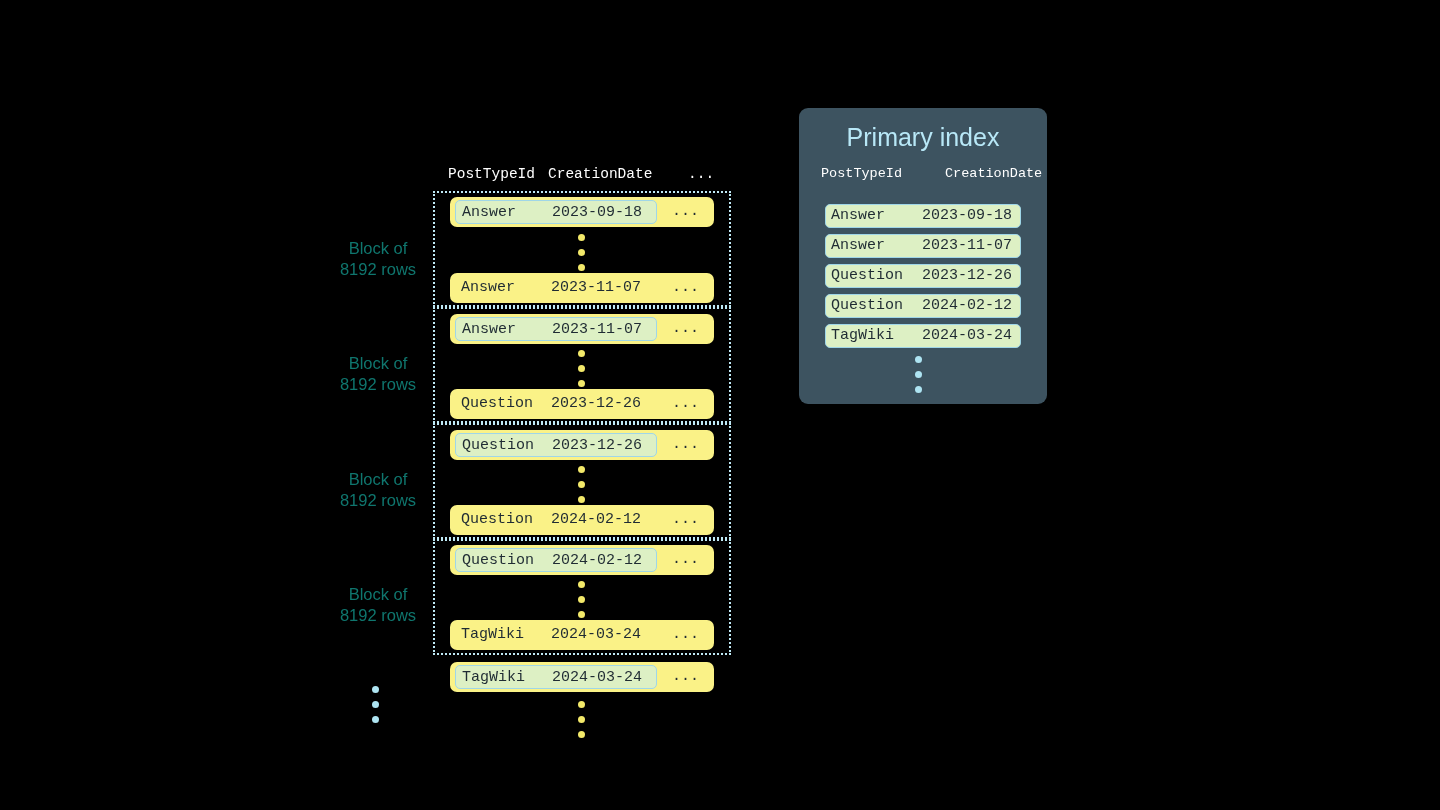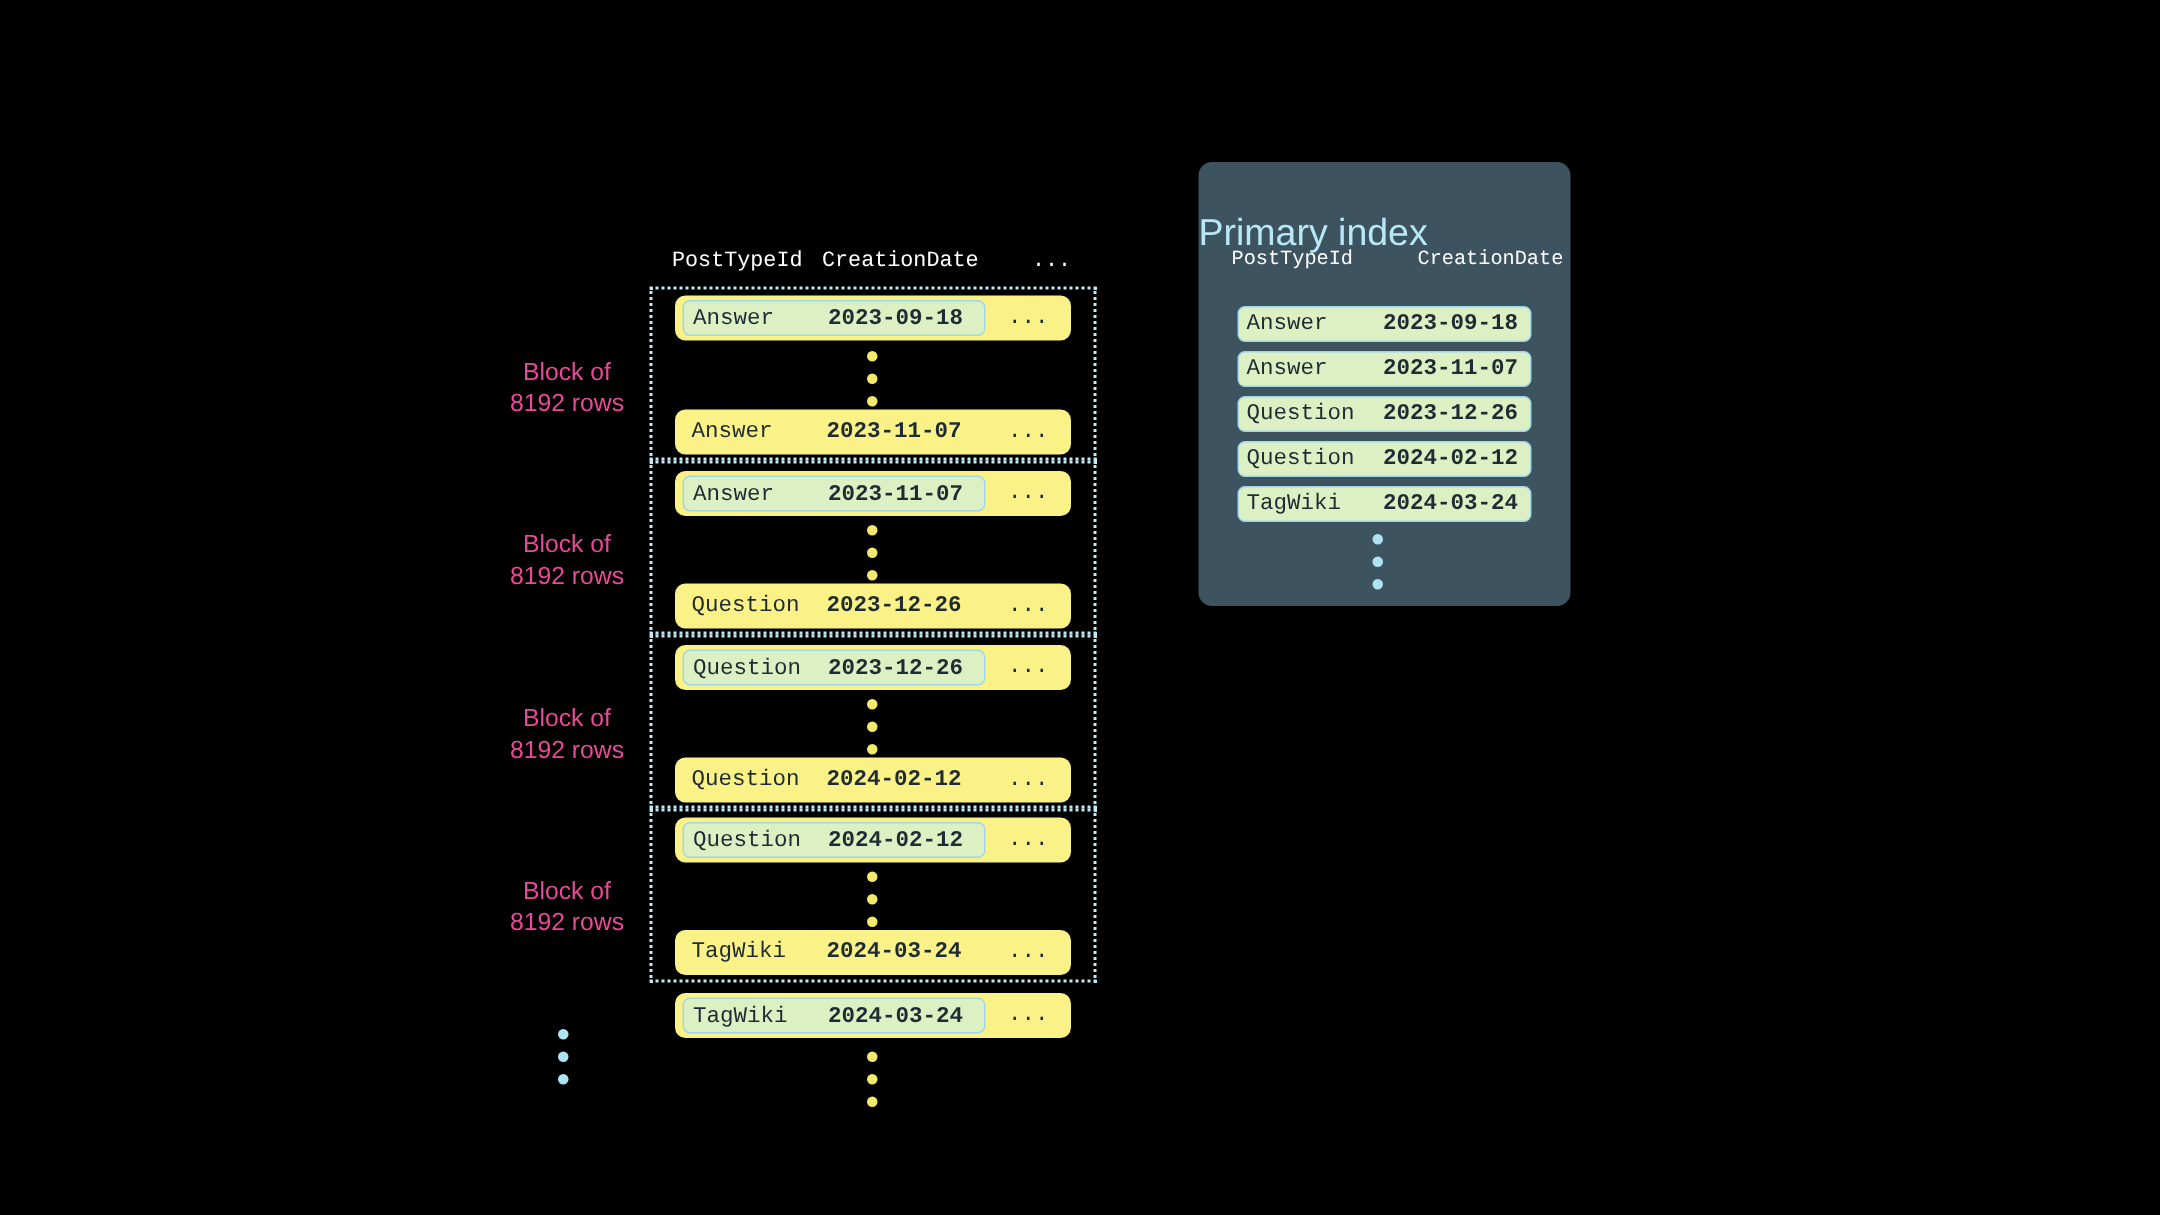--- a/index.html
+++ b/index.html
@@ -62,21 +62,21 @@
   #block-1 { top: 73px;  height: 116px; }
   #block-2 { top: 189px; height: 116px; }
   #block-3 { top: 305px; height: 116px; }
   #block-4 { top: 421px; height: 116px; }
 
   .block-label {
     position: absolute;
     left: 0px;
     width: 96px;
     text-align: center;
-    color: #ec4899;
+    color: #0f766e;
     font-size: 16.5px;
     line-height: 21px;
     font-family: "Liberation Sans", sans-serif;
   }
   #block-label-1 { top: 120px; }
   #block-label-2 { top: 235px; }
   #block-label-3 { top: 351px; }
   #block-label-4 { top: 466px; }
 
   
@@ -104,21 +104,21 @@
   }
   .cell {
     position: absolute;
     top: 3px;
     color: #1f2b33;
     font-family: "Liberation Mono", monospace;
     font-size: 15px;
     white-space: pre;
   }
   .cell-type { left: 6px; }
-  .cell-date { left: 96px; font-weight: bold; }
+  .cell-date { left: 96px; }
   .cell-ell  {
     position: absolute;
     left: 222px;
     top: 6px;
     color: #1f2b33;
     font-family: "Liberation Mono", monospace;
     font-size: 15px;
     white-space: pre;
   }
 
@@ -144,25 +144,24 @@
     width: 248px;
     height: 296px;
     background: #3d5360;
     border-radius: 9px;
   }
   #primary-index-title {
     position: absolute;
     left: 0;
     top: 15px;
     width: 248px;
-    text-align: left;
+    text-align: center;
     color: #b8e8f7;
     font-size: 25px;
     font-family: "Liberation Sans", sans-serif;
-    margin-top: 18px;
   }
   #primary-index-header {
     position: absolute;
     left: 22px;
     top: 58px;
     width: 210px;
     height: 18px;
     color: #ffffff;
     font-family: "Liberation Mono", monospace;
     font-size: 13.5px;

